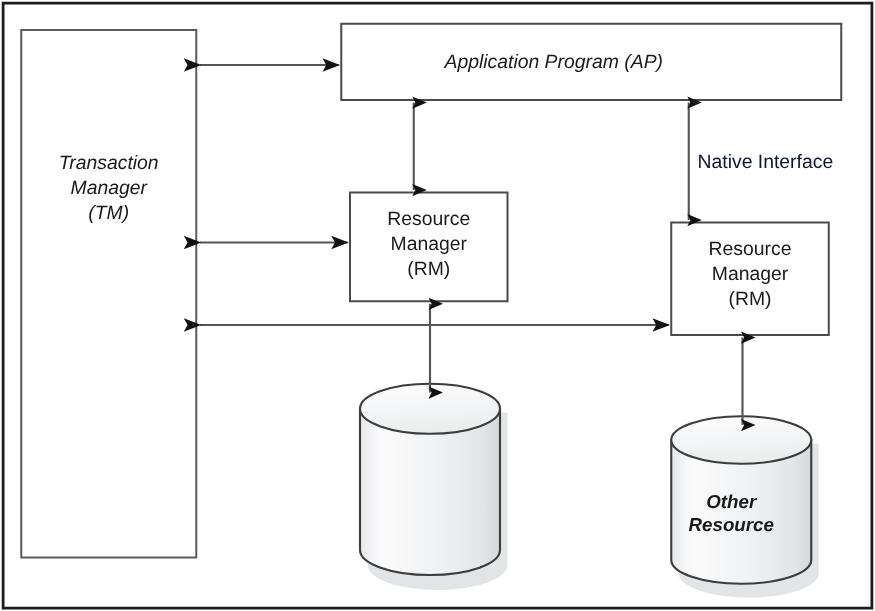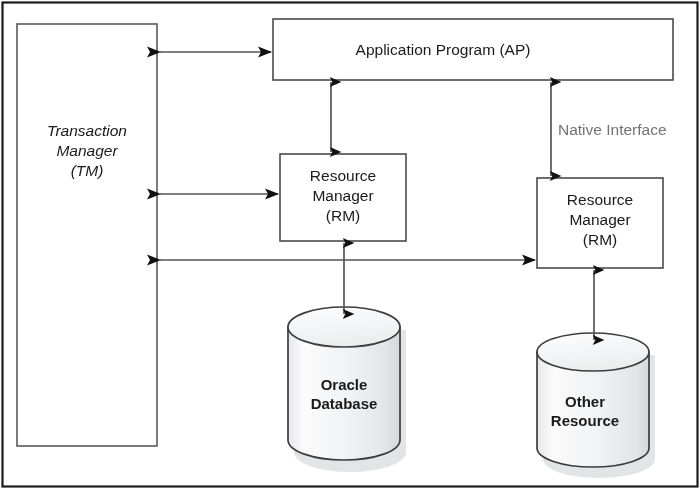--- a/index.html
+++ b/index.html
@@ -34,35 +34,35 @@
     font-size: 15.5px;
     font-weight: 400;
   }
   .cyl-label {
     font-size: 15px;
     font-weight: bold;
   }
   .edge-label {
     position: absolute;
     font-size: 15.5px;
-    color: #737373;
+    color: #0f172a;
     white-space: nowrap;
   }
   
   #tm-label { left: 17px; top: 121px; width: 140px; font-style: italic; }
   
-  #ap-label { left: 273px; top: 40px; width: 340px; }
+  #ap-label { left: 273px; top: 40px; width: 340px; font-style: italic; }
   
   #rm1-label { left: 280px; top: 166px; width: 126px; }
   
   #rm2-label { left: 537px; top: 190px; width: 126px; }
   
   #oracle-label { left: 288px; top: 375px; width: 112px; }
   
-  #other-label { left: 537px; top: 392px; width: 96px; }
+  #other-label { left: 537px; top: 392px; width: 96px; font-style: italic; }
   
   #native-label { left: 558px; top: 121px; }
 </style>
 </head>
 <body>
 
 <div id="canvas">
 
   <svg id="diagram-svg" width="700" height="489" viewBox="0 0 700 489">
     <defs>
@@ -157,21 +157,19 @@
   <div class="node-label box-label" id="ap-label">Application Program (AP)</div>
 
   <div class="node-label box-label" id="rm1-label">Resource
 Manager
 (RM)</div>
 
   <div class="node-label box-label" id="rm2-label">Resource
 Manager
 (RM)</div>
 
-  <div class="node-label cyl-label" id="oracle-label">Oracle
-Database</div>
 
   <div class="node-label cyl-label" id="other-label">Other
 Resource</div>
 
   <div class="edge-label" id="native-label">Native Interface</div>
 
 </div>
 
 </body></html>

